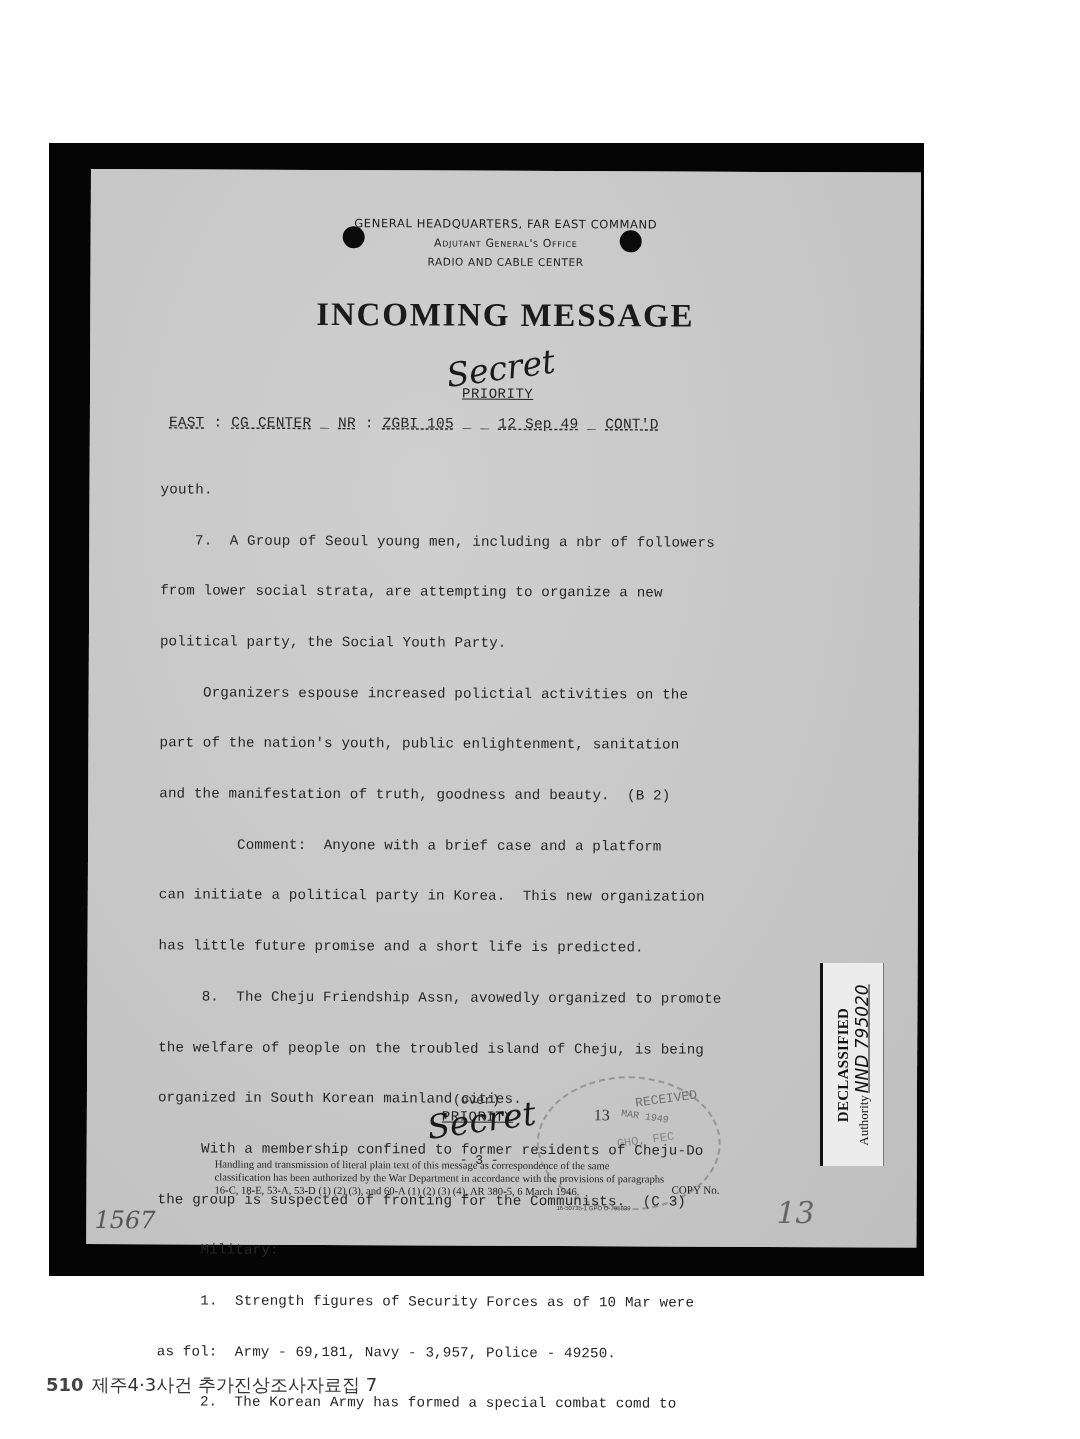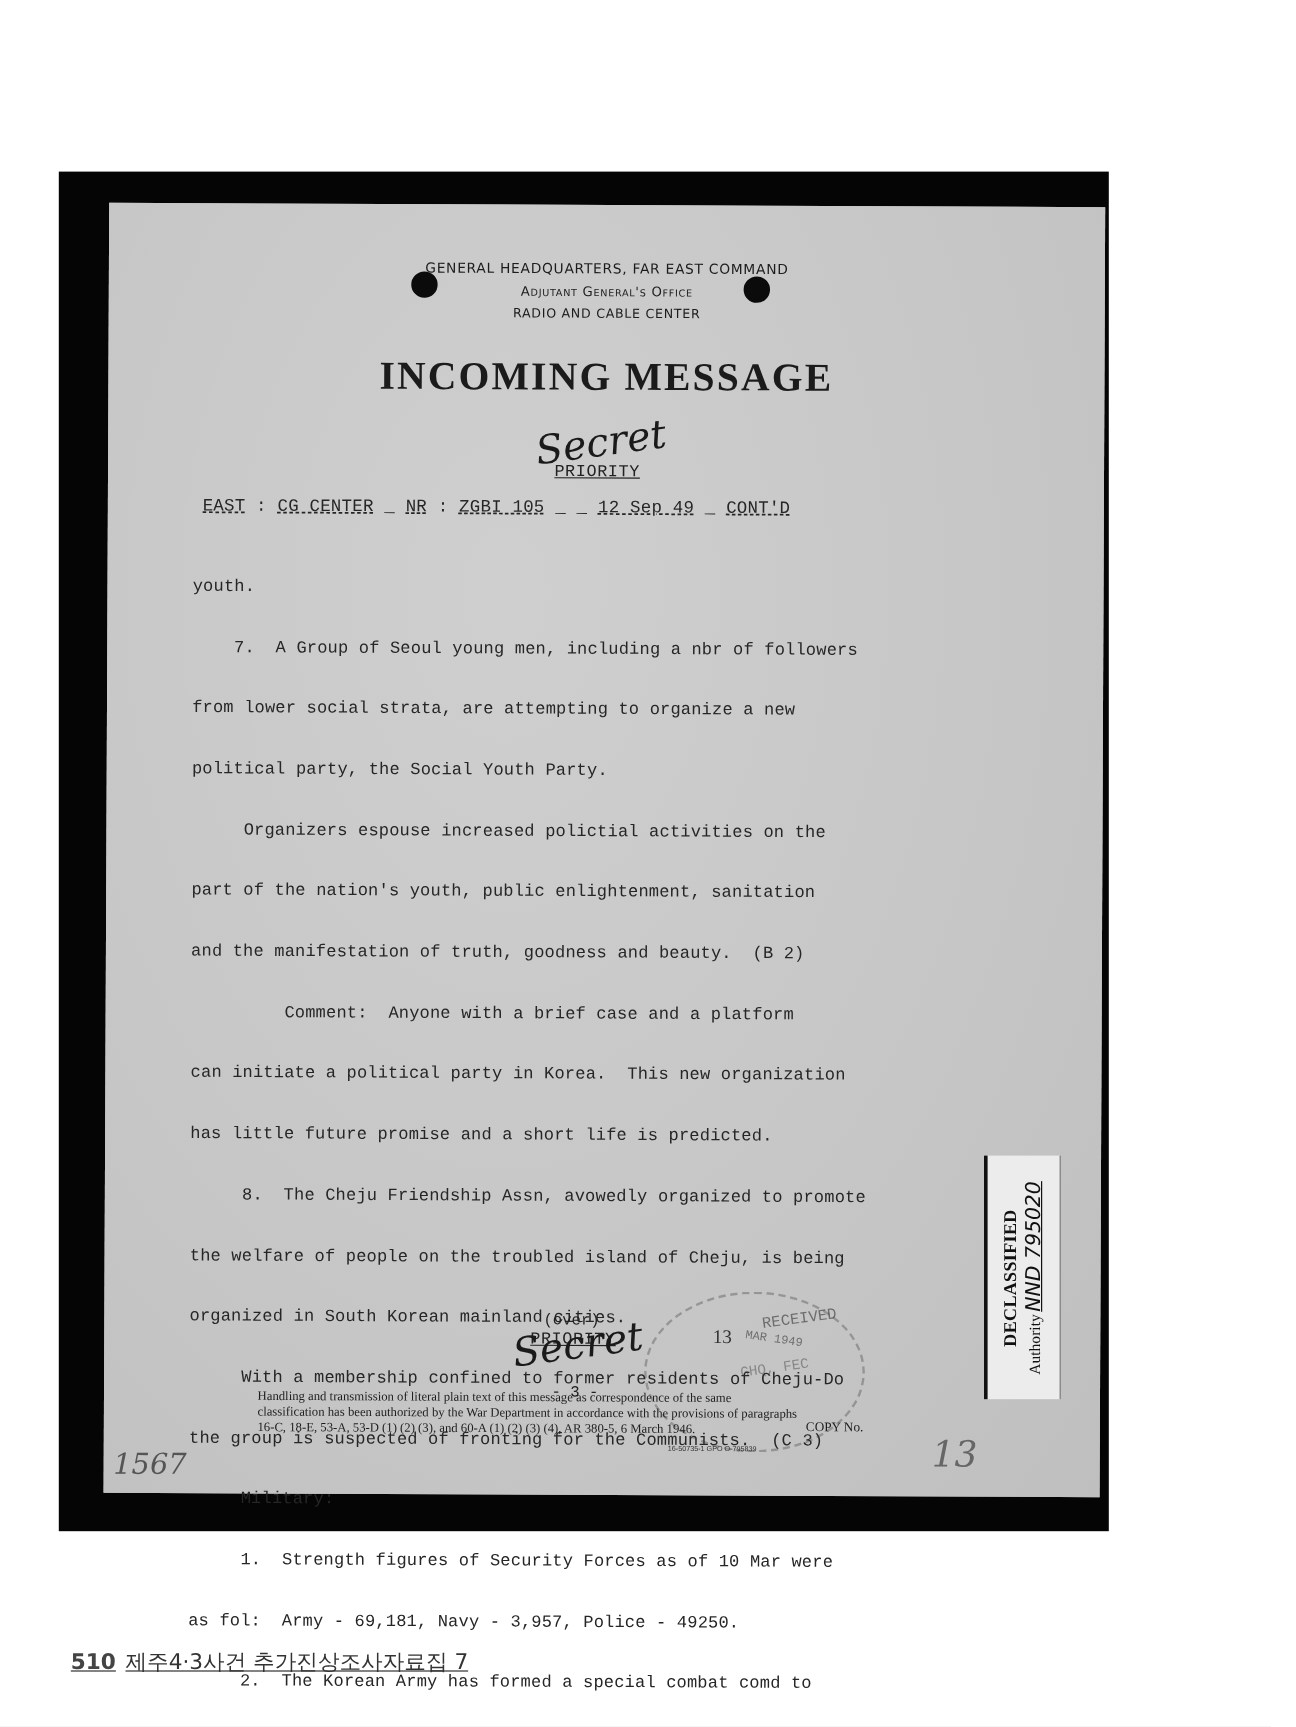--- a/index.html
+++ b/index.html
@@ -67,21 +67,21 @@
     background: #ececec; border-left: 3px solid #111; border-right: 1px solid #777;
   }
   .declass-inner {
     position: absolute; left: 50%; top: 50%; transform: translate(-50%,-50%) rotate(-90deg);
     white-space: nowrap; font-family: "Liberation Serif", serif; color: #111; text-align: center;
   }
   .declass-title { display: block; font-weight: bold; font-size: 15px; letter-spacing: 0.3px; }
   .declass-auth { display: block; font-size: 13px; }
   .declass-auth .num { font-family: "DejaVu Sans", sans-serif; font-style: italic; font-size: 17px; text-decoration: underline; margin-left: 2px; }
   .page-footer {
-    position: absolute; left: 59px; top: 1373px; font-family: "DejaVu Sans", sans-serif; font-size: 18px; color: #333; text-decoration: underline;
+    position: absolute; left: 46px; top: 1373px; font-family: "DejaVu Sans", sans-serif; font-size: 18px; color: #333;
   }
   .page-footer .pg { font-weight: bold; color: #444; margin-right: 8px; }
 </style>
 </head>
 <body>
 
 <div class="photo-frame"></div>
 
 <div class="paper">
   <div class="punch-hole" style="left:252px; top:56px;"></div>

